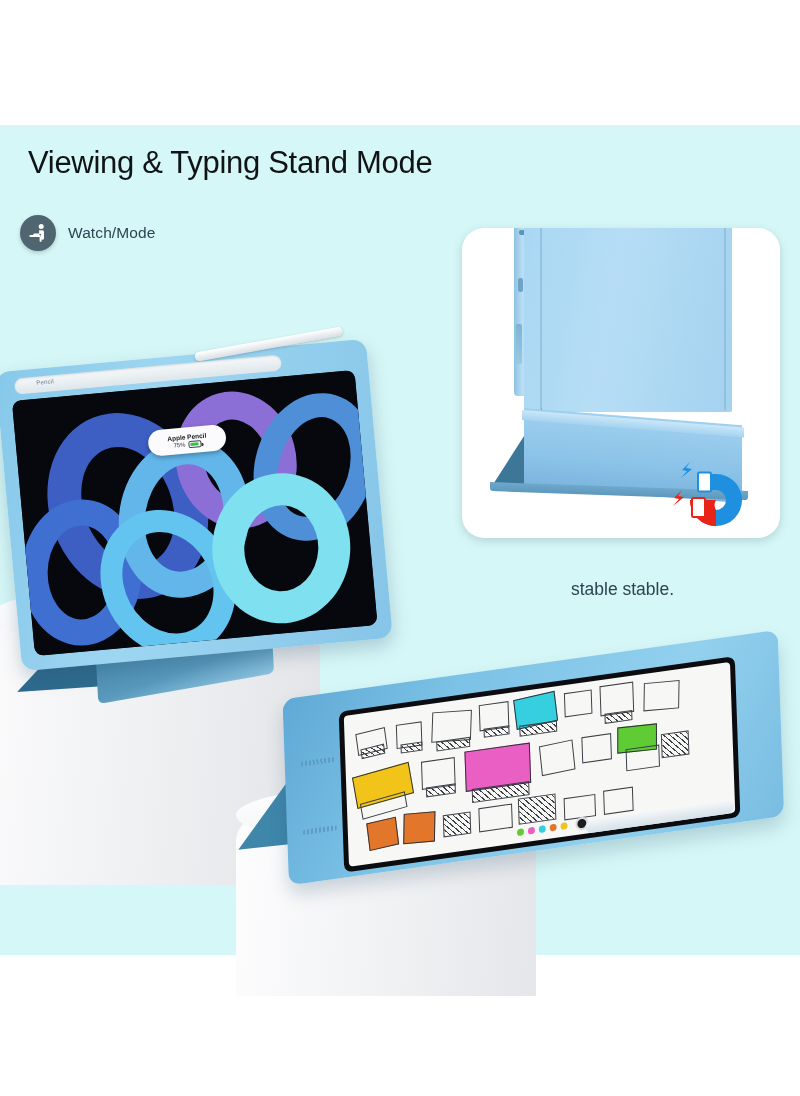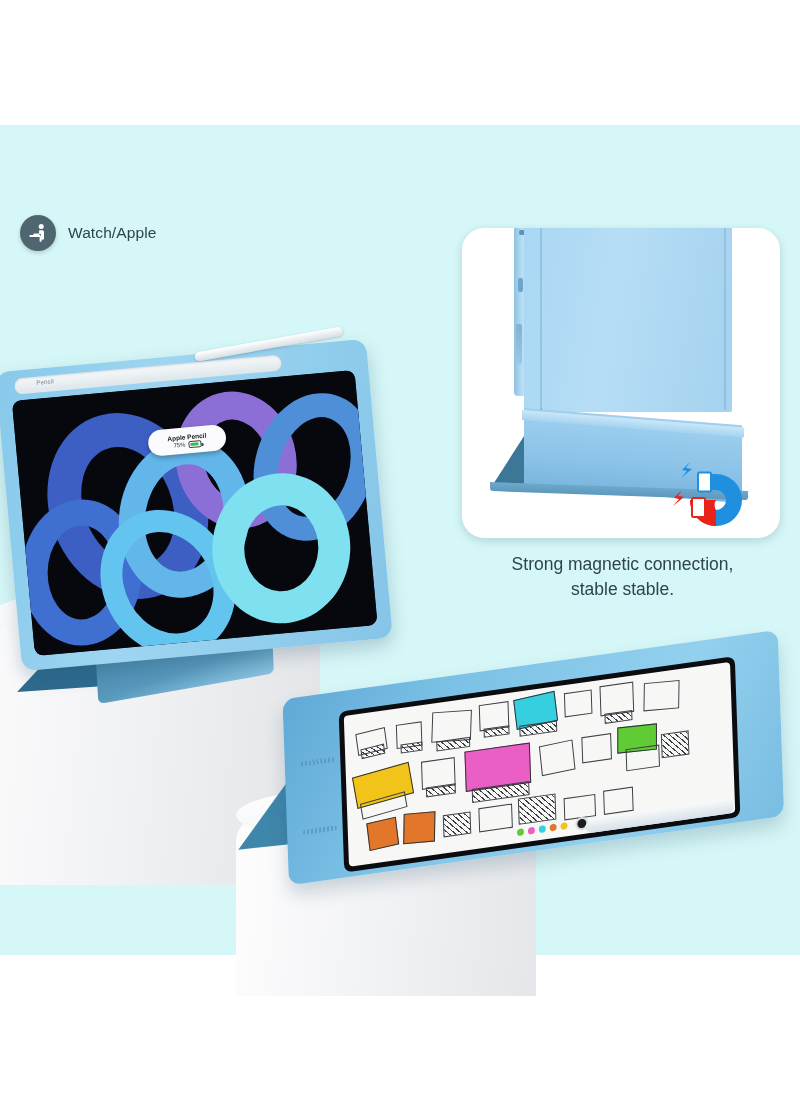--- a/index.html
+++ b/index.html
@@ -434,34 +434,35 @@
     transform:skewX(-4deg);
   }
 </style>
 </head>
 <body>
 
 <div id="page">
 
   <div class="mint-panel"></div>
 
+  <div class="headline">Viewing &amp; Typing Stand Mode</div>
 
   <div class="feature-list">
 
     <div class="feature-row">
       <span class="feature-icon">
         <svg width="22" height="22" viewBox="0 0 22 22">
           <circle cx="14.2" cy="4.6" r="2.5" fill="#ffffff"></circle>
           <path d="M12.1 8.2 h3.3 a1.6 1.6 0 0 1 1.6 1.6 v6.4 a1.5 1.5 0 0 1 -3 0 v-4.2 h-1.9 z" fill="#ffffff"></path>
           <path d="M12.3 11.4 h-4.6 a1.45 1.45 0 0 0 0 2.9 h4.6 z" fill="#ffffff"></path>
           <rect x="2.4" y="13.0" width="11.4" height="1.9" rx="0.9" fill="#ffffff"></rect>
           <rect x="12.6" y="14.6" width="2.0" height="5.2" rx="0.9" fill="#ffffff"></rect>
         </svg>
       </span>
-      <span class="feature-label">Watch/Apple</span>
+      <span class="feature-label">Watch/Mode</span>
     </div>
 
 
   </div>
 
   <div class="photo-a">
     <div class="pedestal-a"></div>
 
     <div class="ta-stand"></div>
     <div class="ta-stand2"></div>
@@ -586,17 +587,17 @@
 
       <rect x="28" y="10.5" width="13" height="19" rx="1.5" fill="#ffffff" stroke="#1f8fe0" stroke-width="2"></rect>
       <rect x="22" y="36" width="13" height="19" rx="1.5" fill="#ffffff" stroke="#e8231a" stroke-width="2"></rect>
 
       <path d="M20 0 L12 8 L17 9 L11 16 L22 7 L16 6 Z" fill="#1f8fe0"></path>
       <path d="M12 28 L4 36 L9 37 L3 44 L14 35 L8 34 Z" fill="#e8231a"></path>
     </svg>
   </div>
 
   <div class="caption">
-    <span>Strong magnetic connection,</span><br>
+    <br>
     <span>stable stable.</span>
   </div>
 
 </div>
 
 </body></html>

